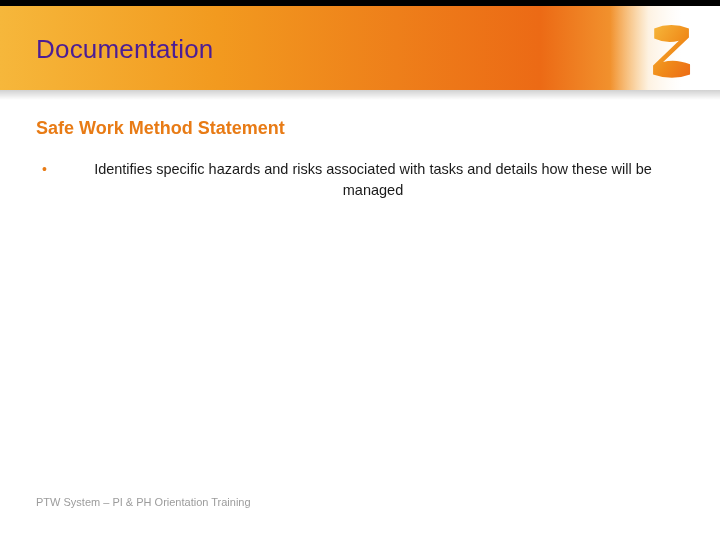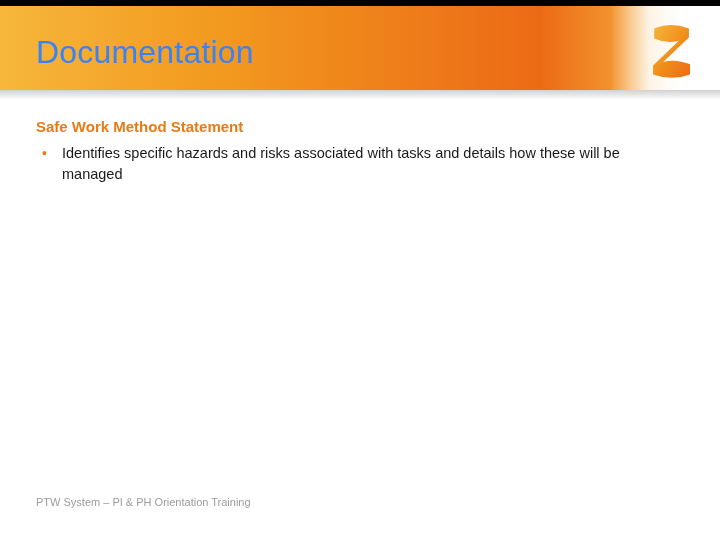--- a/index.html
+++ b/index.html
@@ -41,22 +41,22 @@
       background: linear-gradient(90deg,
         rgba(255,255,255,0) 0%,
         rgba(255,255,255,0.85) 35%,
         rgba(255,255,255,1) 65%);
       pointer-events: none;
     }
     .slide-title {
       position: absolute;
       top: 34px;
       left: 36px;
-      color: #3b82f6;
-      font-size: 32px;
+      color: #4c1d95;
+      font-size: 26px;
       font-weight: 400;
       letter-spacing: 0.2px;
     }
     .logo {
       position: absolute;
       top: 10px;
       right: 14px;
       width: 70px;
       height: 84px;
       display: flex;
@@ -74,24 +74,24 @@
     }
     .content {
       position: absolute;
       top: 118px;
       left: 36px;
       right: 36px;
     }
     .subheading {
       color: #e87b15;
       font-weight: 700;
-      font-size: 15px;
-      margin-bottom: 8px;
+      font-size: 18px;
+      margin-bottom: 20px;
     }
-    .bullet-list { list-style: none; }
+    .bullet-list { list-style: none; text-align: center; }
     .bullet-item {
       position: relative;
       padding-left: 26px;
       margin-bottom: 22px;
       color: #1a1a1a;
       font-size: 14.5px;
       line-height: 1.45;
     }
     .bullet-item::before {
       content: "•";

